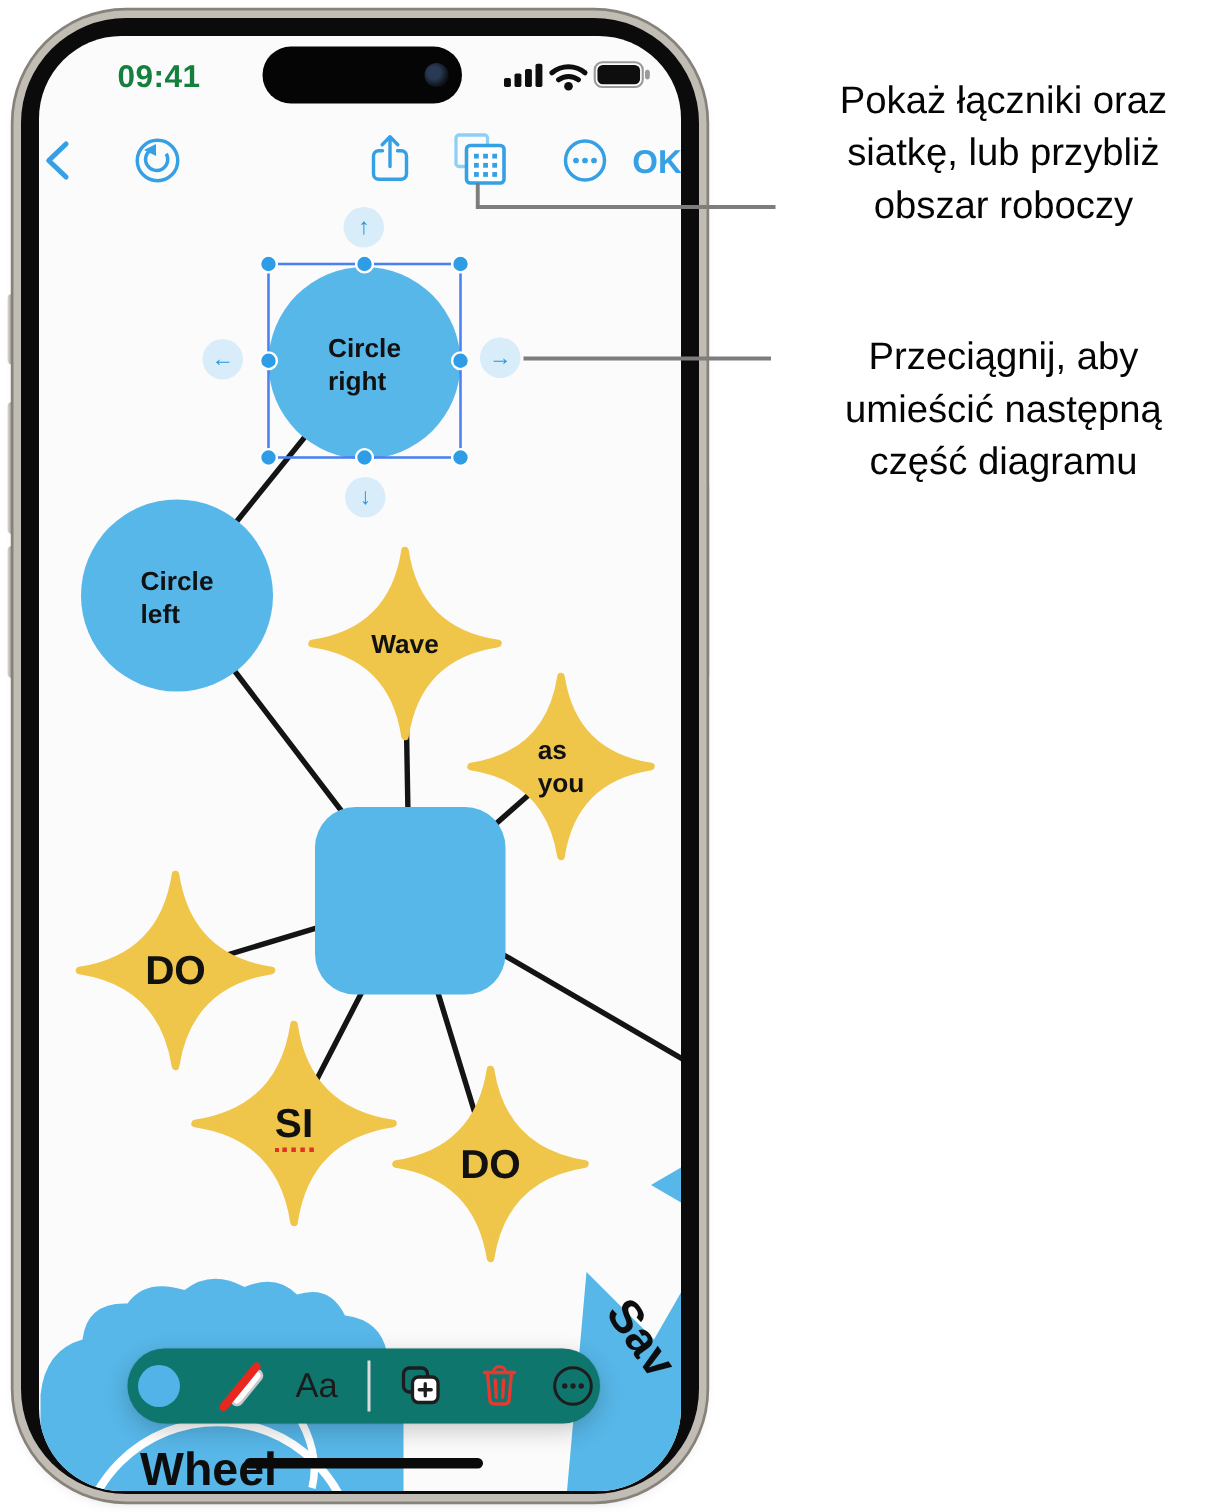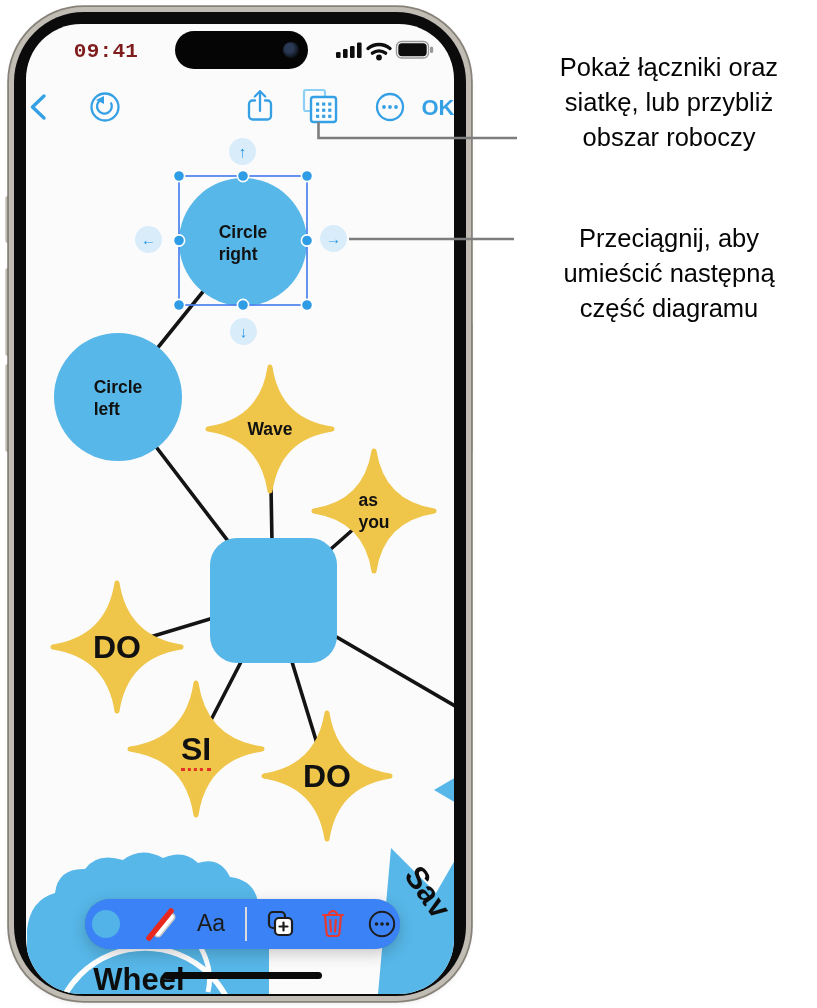--- a/index.html
+++ b/index.html
@@ -15,45 +15,45 @@
     position:absolute;left:14px;top:12px;width:452px;height:984px;
     border-radius:70px;background:#0b0b0c;
     box-shadow:0 0 0 5px #c2bdb4,0 0 0 6.8px #86827a,0 3px 10px rgba(0,0,0,.25);
   }
   #screen{
     position:absolute;left:26px;top:24px;width:428px;height:970px;
     border-radius:55px;background:#fbfbfc;overflow:hidden;
   }
   
   #time{position:absolute;left:40px;top:16px;width:80px;text-align:center;
-        font-size:21px;font-weight:700;color:#7f1d1d;letter-spacing:.3px;font-family:Liberation Mono, monospace;}
+        font-size:21px;font-weight:700;color:#15803d;letter-spacing:.3px;}
   #island{position:absolute;left:149px;top:7px;width:133px;height:38px;border-radius:20px;background:#050506;}
   #island .cam{position:absolute;right:9px;top:11px;width:16px;height:16px;border-radius:50%;
         background:radial-gradient(circle at 40% 40%,#2a3a55 0 30%,#0d1118 70%);}
   
   .layer{position:absolute;left:0;top:0;width:428px;height:970px;}
   svg text{font-family:"Liberation Sans","DejaVu Sans",sans-serif;}
   
   .shape-label{
     position:absolute;transform:translate(-50%,-50%);
     white-space:pre-line;text-align:left;color:#111;
     font-size:17.5px;line-height:22px;font-weight:700;pointer-events:none;
   }
-  .shape-label.big{font-size:32px;line-height:30px;}
+  .shape-label.big{font-size:27px;line-height:30px;}
   .underline-red{border-bottom:3px dotted #e33126;padding-bottom:1px;}
   
   .arrow-handle{
     position:absolute;width:27px;height:27px;border-radius:50%;
     background:#d9ecfa;color:#2397e3;font-size:15px;font-weight:700;
     display:flex;align-items:center;justify-content:center;
   }
   
   #format-bar{
     position:absolute;left:59px;top:875px;width:315px;height:50px;border-radius:25px;
-    background:#3b82f6;box-shadow:0 5px 16px rgba(0,0,0,.20),0 0 1px rgba(0,0,0,.2);
+    background:#0f766e;box-shadow:0 5px 16px rgba(0,0,0,.20),0 0 1px rgba(0,0,0,.2);
   }
   #format-bar .abs{position:absolute;}
   #swatch{left:7px;top:11px;width:28px;height:28px;border-radius:50%;background:#52b3e8;}
   #aa-btn{left:104px;top:11px;width:44px;text-align:center;font-size:23px;font-weight:500;color:#1b1b1b;}
   .fb-divider{left:160px;top:8px;width:1.5px;height:34px;background:#dcdcdc;}
   
   #home-indicator{position:absolute;left:137px;top:948px;width:159px;height:7px;border-radius:4px;background:#0a0a0a;}
   
   .callout{
     position:absolute;left:521px;width:296px;white-space:pre-line;

